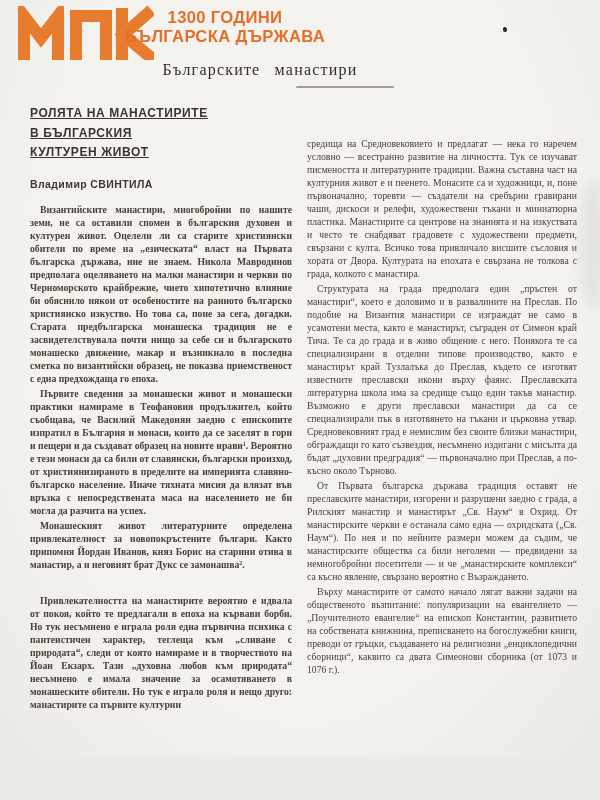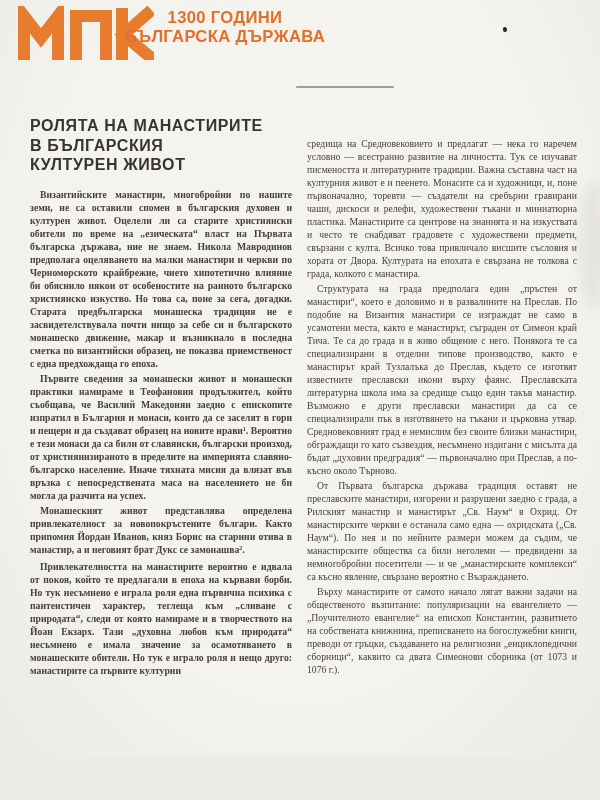--- a/index.html
+++ b/index.html
@@ -46,39 +46,40 @@
   
   .columns{
     position:absolute;left:30px;top:99px;width:547px;
     display:flex;gap:15px;
   }
   .col{color:#46413a;}
   .col-left{width:262px;}
   .col-right{width:270px;margin-top:38px;}
   .article-title{
     font-family:"Liberation Sans", sans-serif;
-    font-weight:bold;font-size:16px;line-height:19.5px;
+    font-weight:bold;font-size:12px;line-height:19.5px;
     letter-spacing:.6px;color:#38352f;
     white-space:pre-line;
-    margin:17px 0 0 0;
+    margin:5px 0 0 0;
+    text-decoration:underline;
   }
   .article-author{
     font-family:"Liberation Sans", sans-serif;
     font-weight:bold;font-size:10.5px;letter-spacing:.4px;
     color:#3c3933;margin:15px 0 0 0;
   }
   .body-text p{
     font-size:9.7px;line-height:13px;
     text-align:justify;
     margin:0 0 2px 0;
     text-indent:10px;
   }
   .col-left .body-text{margin-top:13px;font-weight:bold;}
   .body-text p.no-indent{text-indent:0;}
-  .body-text p.gap-before{margin-top:4px;}
+  .body-text p.gap-before{margin-top:23px;}
   .page-number{
     position:absolute;left:253px;top:779px;width:30px;
     text-align:center;font-size:10.5px;color:#55504a;
     font-family:"Liberation Serif", serif;
   }
 </style>
 </head>
 <body>
 
 <div class="page">
@@ -95,33 +96,35 @@
     </svg>
   </div>
 
   <div class="banner">
     <div>1300 ГОДИНИ</div>
     <div>БЪЛГАРСКА ДЪРЖАВА</div>
   </div>
 
   <span class="ink-dot"></span>
 
+  <div class="section-title">Българските манастири</div>
   <div class="title-underline-mark"></div>
   <div class="scan-smudge"></div>
 
   <div class="columns">
 
     <div class="col col-left">
       <h1 class="article-title">РОЛЯТА НА МАНАСТИРИТЕ
 В БЪЛГАРСКИЯ
 КУЛТУРЕН ЖИВОТ</h1>
+      <div class="article-author">Владимир СВИНТИЛА</div>
       <div class="body-text">
         <p>Византийските манастири, многобройни по нашите земи, не са оставили спомен в българския духовен и културен живот. Оцелели ли са старите християнски обители по време на „езическата“ власт на Първата българска държава, ние не знаем. Никола Мавродинов предполага оцеляването на малки манастири и черкви по Черноморското крайбрежие, чието хипотетично влияние би обяснило някои от особеностите на ранното българско християнско изкуство. Но това са, поне за сега, догадки. Старата предбългарска монашеска традиция не е засвидетелствувала почти нищо за себе си и българското монашеско движение, макар и възникнало в последна сметка по византийски образец, не показва приемственост с една предхождаща го епоха.</p>
         <p>Първите сведения за монашески живот и монашески практики намираме в Теофановия продължител, който съобщава, че Василий Македонян заедно с епископите изпратил в България и монаси, които да се заселят в гори и пещери и да създават образец на новите нрави¹. Вероятно е тези монаси да са били от славянски, български произход, от християнизираното в пределите на империята славяно-българско население. Иначе тяхната мисия да влязат във връзка с непосредствената маса на населението не би могла да разчита на успех.</p>
-        <p>Монашеският живот представлява определена привлекателност за новопокръстените българи. Както припомня Йордан Иванов, княз Борис на старини отива в манастир, а и неговият брат Дукс се замонашва².</p>
+        <p>Монашеският живот литературните определена привлекателност за новопокръстените българи. Както припомня Йордан Иванов, княз Борис на старини отива в манастир, а и неговият брат Дукс се замонашва².</p>
         <p class="gap-before">Привлекателността на манастирите вероятно е идвала от покоя, който те предлагали в епоха на кървави борби. Но тук несъмнено е играла роля една първична психика с пантеистичен характер, теглеща към „сливане с природата“, следи от която намираме и в творчеството на Йоан Екзарх. Тази „духовна любов към природата“ несъмнено е имала значение за осамотяването в монашеските обители. Но тук е играло роля и нещо друго: манастирите са първите културни</p>
       </div>
     </div>
 
     <div class="col col-right">
       <div class="body-text">
         <p class="no-indent">средища на Средновековието и предлагат — нека го наречем условно — всестранно развитие на личността. Тук се изучават писмеността и литературните традиции. Важна съставна част на културния живот е и пеенето. Монасите са и художници, и, поне първоначално, торевти — създатели на сребърни гравирани чаши, дискоси и релефи, художествени тъкани и миниатюрна пластика. Манастирите са центрове на знанията и на изкуствата и често те снабдяват градовете с художествени предмети, свързани с култа. Всичко това привличало висшите съсловия и хората от Двора. Културата на епохата е свързана не толкова с града, колкото с манастира.</p>
         <p>Структурата на града предполага един „пръстен от манастири“, което е доловимо и в развалините на Преслав. По подобие на Византия манастири се изграждат не само в усамотени места, както е манастирът, съграден от Симеон край Тича. Те са до града и в живо общение с него. Понякога те са специализирани в отделни типове производство, както е манастирът край Тузлалъка до Преслав, където се изготвят известните преславски икони върху фаянс. Преславската литературна школа има за средище също един такъв манастир. Възможно е други преславски манастири да са се специализирали пък в изготвянето на тъкани и църковна утвар. Средновековният град е немислим без своите близки манастири, обграждащи го като съзвездия, несъмнено издигани с мисълта да бъдат „духовни предградия“ — първоначално при Преслав, а по-късно около Търново.</p>
         <p>От Първата българска държава традиция оставят не преславските манастири, изгорени и разрушени заедно с града, а Рилският манастир и манастирът „Св. Наум“ в Охрид. От манастирските черкви е останала само една — охридската („Св. Наум“). По нея и по нейните размери можем да съдим, че манастирските общества са били неголеми — предвидени за немногобройни посетители — и че „манастирските комплекси“ са късно явление, свързано вероятно с Възраждането.</p>
         <p>Върху манастирите от самото начало лягат важни задачи на общественото възпитание: популяризации на евангелието — „Поучителното евангелие“ на епископ Константин, развитието на собствената книжнина, преписването на богослужебни книги, преводи от гръцки, създаването на религиозни „енциклопедични сборници“, каквито са двата Симеонови сборника (от 1073 и 1076 г.).</p>

